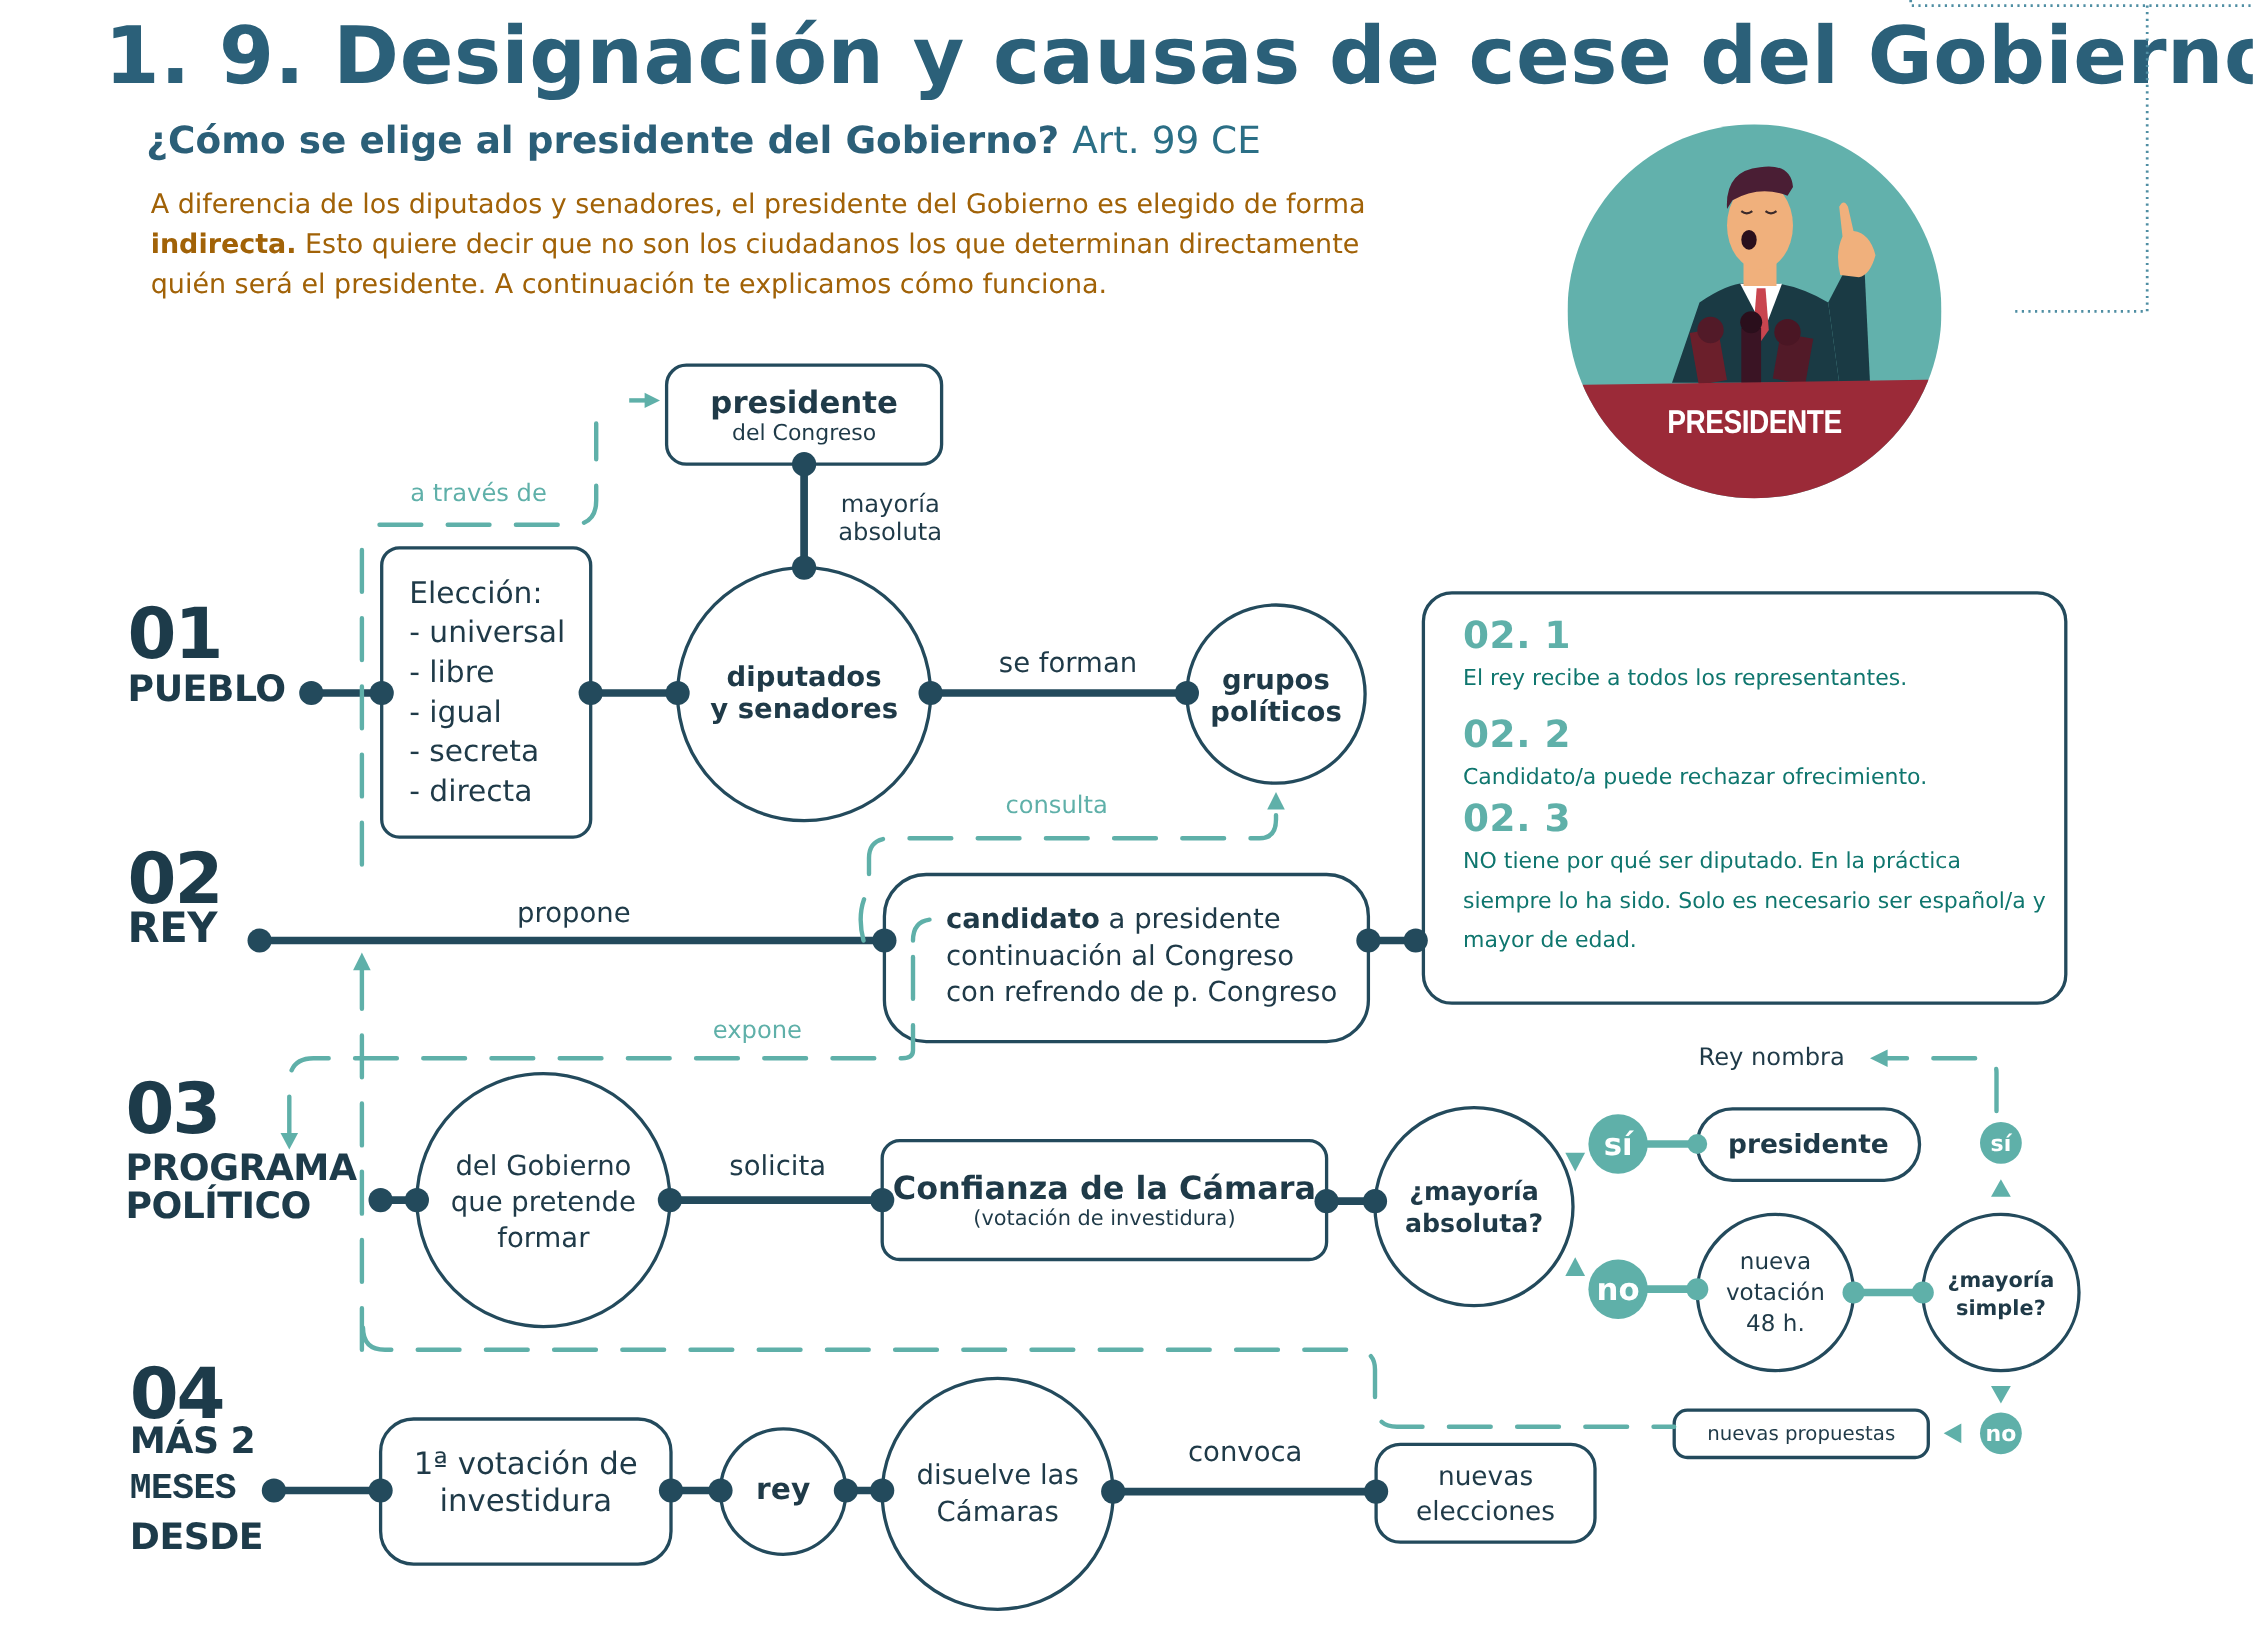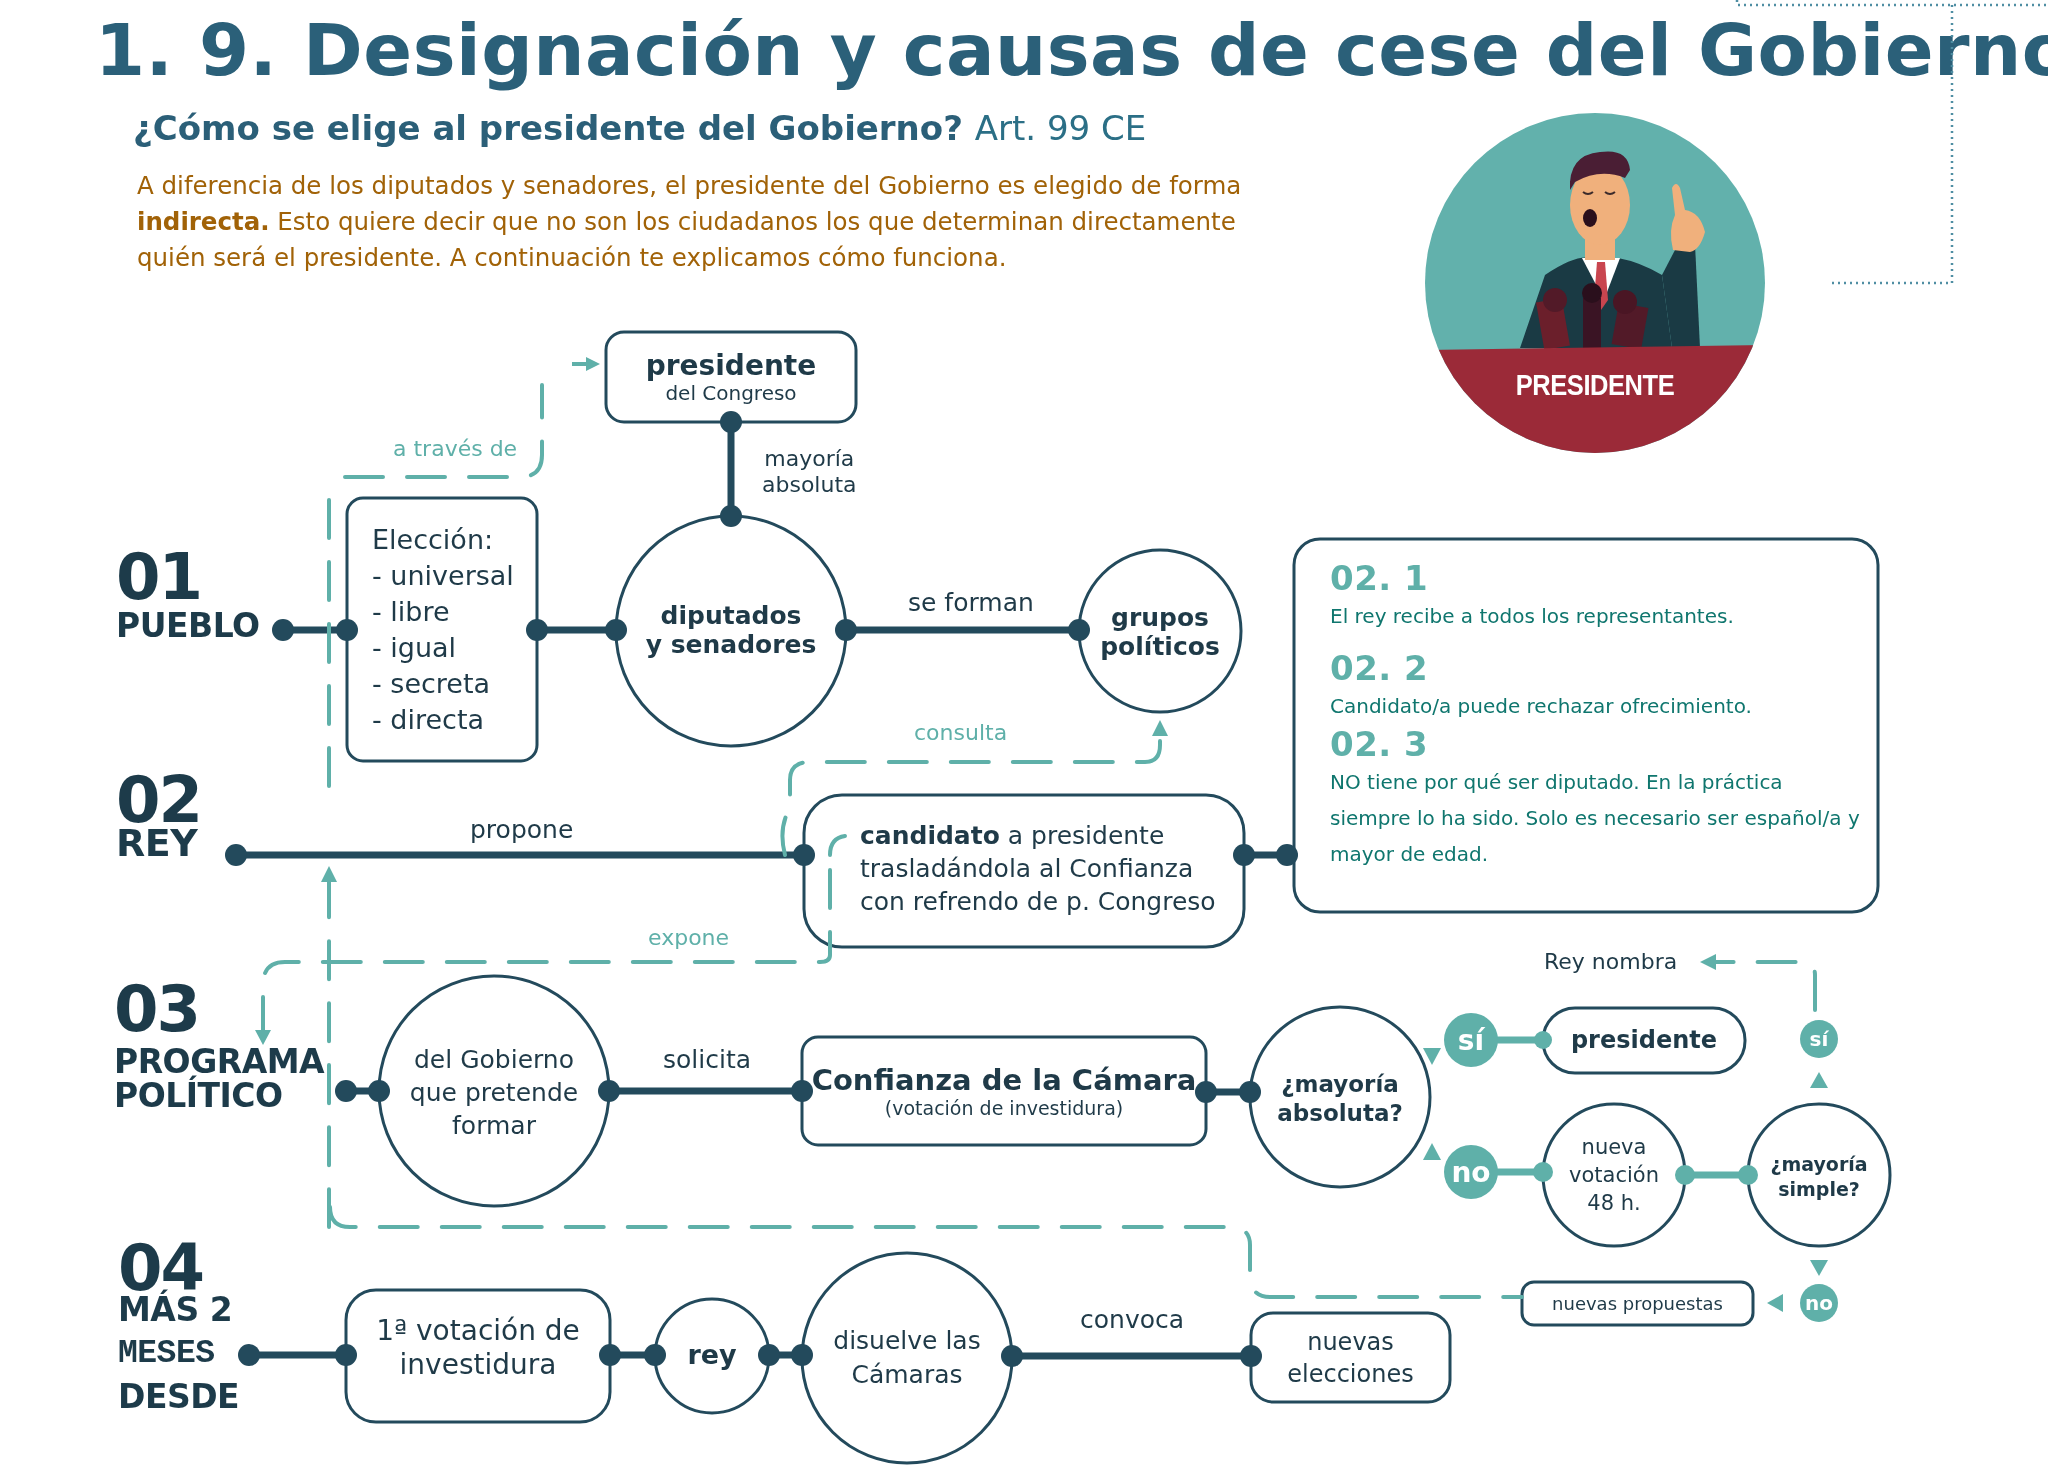--- a/index.html
+++ b/index.html
@@ -208,21 +208,21 @@
 </div>
 
 <div class="abs" style="left:372px;top:522px;font-size:27px;line-height:36px;color:#1f3a48;">
   <div>Elección:</div>
   <div>- universal</div>
   <div>- libre</div>
   <div>- igual</div>
   <div>- secreta</div>
   <div>- directa</div>
 </div>
-<div class="abs teal-lbl" style="left:373px;top:436px;margin-left:20px;">a través de</div>
+<div class="abs teal-lbl" style="left:373px;top:436px;">a través de</div>
 
 <div class="node-text" style="left:606px;top:336px;width:250px;height:82px;">
   <div class="bold" style="font-size:28px;">presidente</div>
   <div style="font-size:20px;">del Congreso</div>
 </div>
 <div class="abs" style="left:762px;top:446px;font-size:22px;line-height:26px;text-align:center;color:#1f3a48;">
   <div>mayoría</div>
   <div>absoluta</div>
 </div>
 <div class="node-text bold" style="left:616px;top:580px;width:230px;height:100px;font-size:25px;">
@@ -232,21 +232,21 @@
 <div class="abs dark-lbl" style="left:908px;top:588px;">se forman</div>
 <div class="node-text bold" style="left:1079px;top:590px;width:162px;height:84px;font-size:25px;">
   <div>grupos</div>
   <div>políticos</div>
 </div>
 
 <div class="abs teal-lbl" style="left:914px;top:720px;">consulta</div>
 <div class="abs dark-lbl" style="left:470px;top:815px;">propone</div>
 <div class="abs" style="left:860px;top:819px;font-size:25px;line-height:33px;color:#1f3a48;white-space:nowrap;">
   <div><b>candidato</b><span> a presidente</span></div>
-  <div>trasladándola al Confianza</div>
+  <div>continuación al Congreso</div>
   <div>con refrendo de p. Congreso</div>
 </div>
 <div class="abs teal-lbl" style="left:648px;top:925px;">expone</div>
 
 <div class="abs" style="left:1330px;top:558px;width:530px;">
   <div class="info-num">02. 1</div>
   <div class="info-txt">El rey recibe a todos los representantes.</div>
   <div class="info-num" style="margin-top:14px;">02. 2</div>
   <div class="info-txt">Candidato/a puede rechazar ofrecimiento.</div>
   <div class="info-num" style="margin-top:0;">02. 3</div>

